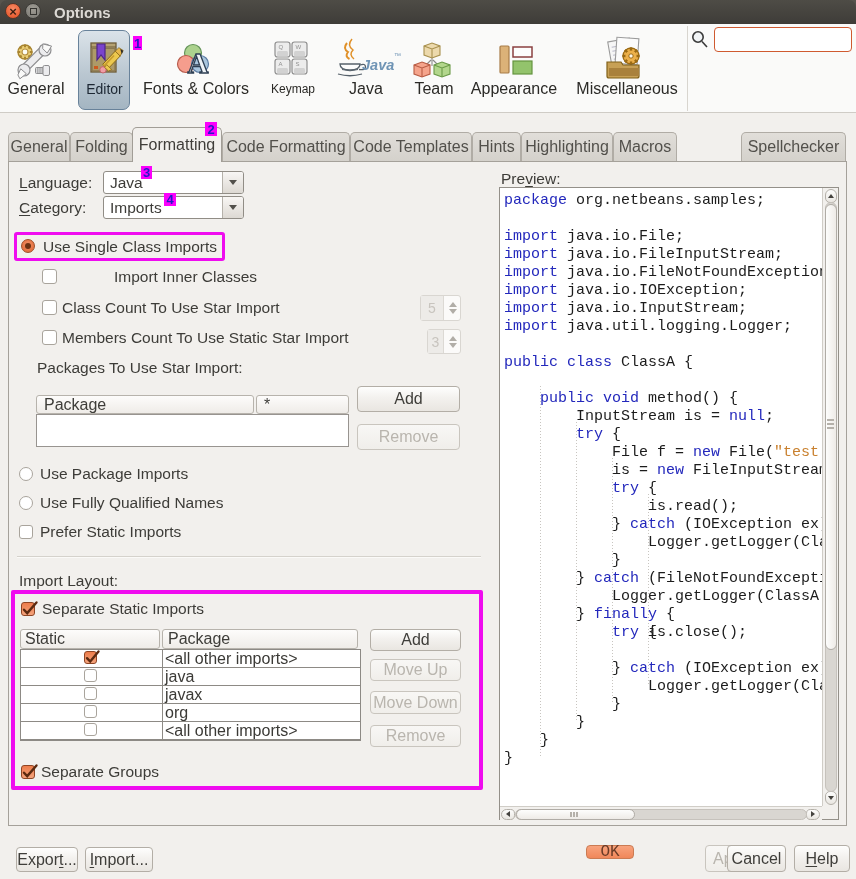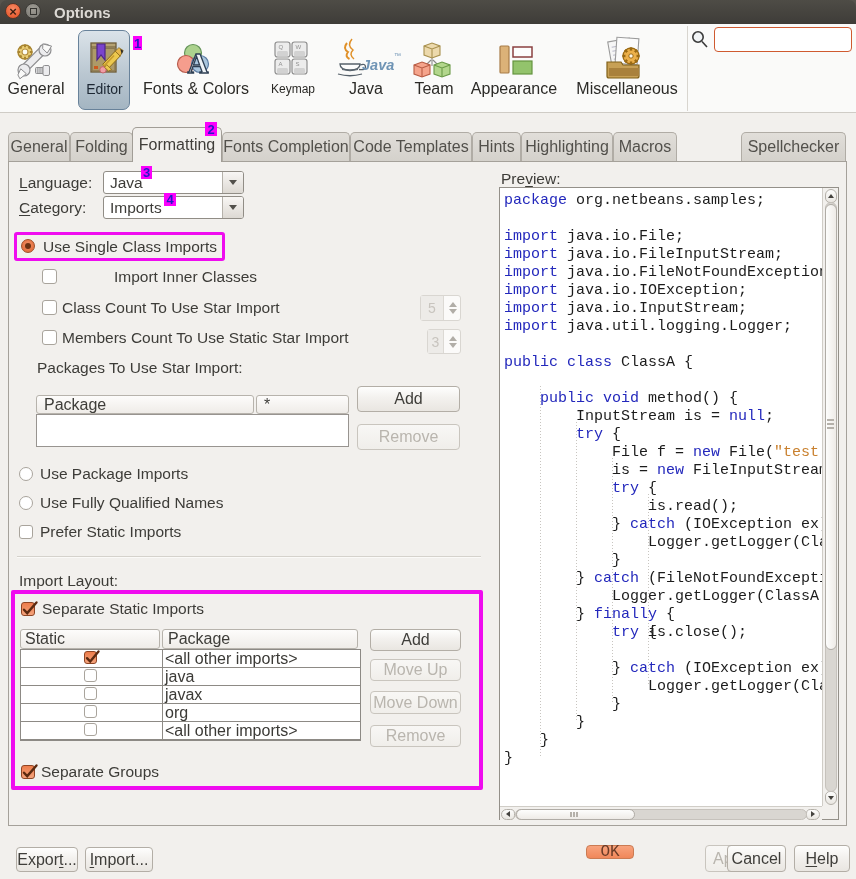--- a/index.html
+++ b/index.html
@@ -171,21 +171,21 @@
 </g>
 
 <g fill="none" stroke="#3a3a3a" stroke-width="1.6">
  <circle cx="698" cy="13" r="5.2" fill="#e8eef4" fill-opacity="0.5"></circle>
  <line x1="702" y1="17.5" x2="707" y2="23"></line>
 </g>
 </svg>
 <div class="abs" style="left:714px;top:27px;width:138px;height:25px;box-sizing:border-box;border:1.5px solid #cf5a30;border-radius:4px;background:#fff;"></div>
 <div class="abs" style="left:8px;top:132px;width:62px;height:29px;box-sizing:border-box;border:1px solid #b0aca5;border-bottom:none;border-radius:5px 5px 0 0;background:linear-gradient(#e1ded9,#d4d1cb);display:flex;align-items:center;justify-content:center;font-size:16px;color:#52504b;white-space:nowrap;">General</div>
 <div class="abs" style="left:70px;top:132px;width:63px;height:29px;box-sizing:border-box;border:1px solid #b0aca5;border-bottom:none;border-radius:5px 5px 0 0;background:linear-gradient(#e1ded9,#d4d1cb);display:flex;align-items:center;justify-content:center;font-size:16px;color:#52504b;white-space:nowrap;">Folding</div>
-<div class="abs" style="left:222px;top:132px;width:128px;height:29px;box-sizing:border-box;border:1px solid #b0aca5;border-bottom:none;border-radius:5px 5px 0 0;background:linear-gradient(#e1ded9,#d4d1cb);display:flex;align-items:center;justify-content:center;font-size:16px;color:#52504b;white-space:nowrap;">Fonts Completion</div>
+<div class="abs" style="left:222px;top:132px;width:128px;height:29px;box-sizing:border-box;border:1px solid #b0aca5;border-bottom:none;border-radius:5px 5px 0 0;background:linear-gradient(#e1ded9,#d4d1cb);display:flex;align-items:center;justify-content:center;font-size:16px;color:#52504b;white-space:nowrap;">Code Formatting</div>
 <div class="abs" style="left:350px;top:132px;width:122px;height:29px;box-sizing:border-box;border:1px solid #b0aca5;border-bottom:none;border-radius:5px 5px 0 0;background:linear-gradient(#e1ded9,#d4d1cb);display:flex;align-items:center;justify-content:center;font-size:16px;color:#52504b;white-space:nowrap;">Code Templates</div>
 <div class="abs" style="left:472px;top:132px;width:49px;height:29px;box-sizing:border-box;border:1px solid #b0aca5;border-bottom:none;border-radius:5px 5px 0 0;background:linear-gradient(#e1ded9,#d4d1cb);display:flex;align-items:center;justify-content:center;font-size:16px;color:#52504b;white-space:nowrap;">Hints</div>
 <div class="abs" style="left:521px;top:132px;width:92px;height:29px;box-sizing:border-box;border:1px solid #b0aca5;border-bottom:none;border-radius:5px 5px 0 0;background:linear-gradient(#e1ded9,#d4d1cb);display:flex;align-items:center;justify-content:center;font-size:16px;color:#52504b;white-space:nowrap;">Highlighting</div>
 <div class="abs" style="left:613px;top:132px;width:64px;height:29px;box-sizing:border-box;border:1px solid #b0aca5;border-bottom:none;border-radius:5px 5px 0 0;background:linear-gradient(#e1ded9,#d4d1cb);display:flex;align-items:center;justify-content:center;font-size:16px;color:#52504b;white-space:nowrap;">Macros</div>
 <div class="abs" style="left:677px;top:132px;width:64px;height:29px;box-sizing:border-box;border:1px solid #b0aca5;border-bottom:none;border-radius:5px 5px 0 0;background:linear-gradient(#e1ded9,#d4d1cb);display:flex;align-items:center;justify-content:center;font-size:16px;color:#52504b;white-space:nowrap;margin-top:40px;">On Save</div>
 <div class="abs" style="left:741px;top:132px;width:105px;height:29px;box-sizing:border-box;border:1px solid #b0aca5;border-bottom:none;border-radius:5px 5px 0 0;background:linear-gradient(#e1ded9,#d4d1cb);display:flex;align-items:center;justify-content:center;font-size:16px;color:#52504b;white-space:nowrap;">Spellchecker</div>
 <div class="abs" style="left:8px;top:161px;width:839px;height:665px;box-sizing:border-box;border:1px solid #a5a19a;background:#f2f0ed;"></div>
 <div class="abs" style="left:132px;top:127px;width:90px;height:35px;box-sizing:border-box;border:1px solid #a19d96;border-bottom:none;border-radius:5px 5px 0 0;background:#f2f0ed;display:flex;align-items:center;justify-content:center;font-size:16px;color:#403e3a;">Formatting</div>
 <div class="lbl" style="left:19px;top:172px;height:22px;"><u>L</u>anguage:</div>
 <div class="lbl" style="left:19px;top:197px;height:22px;"><u>C</u>ategory:</div>

